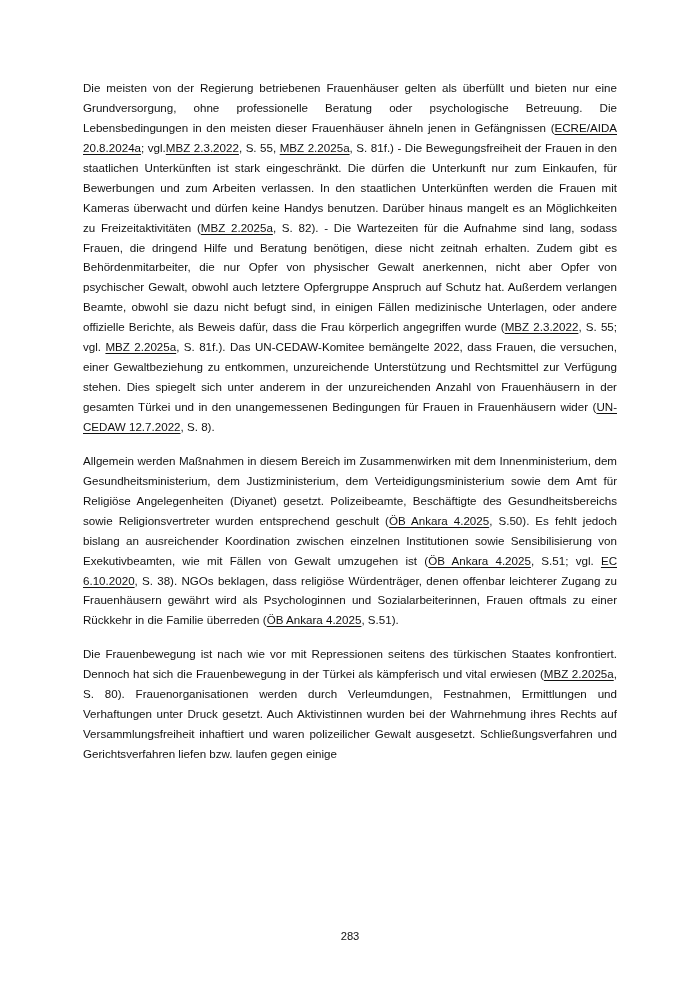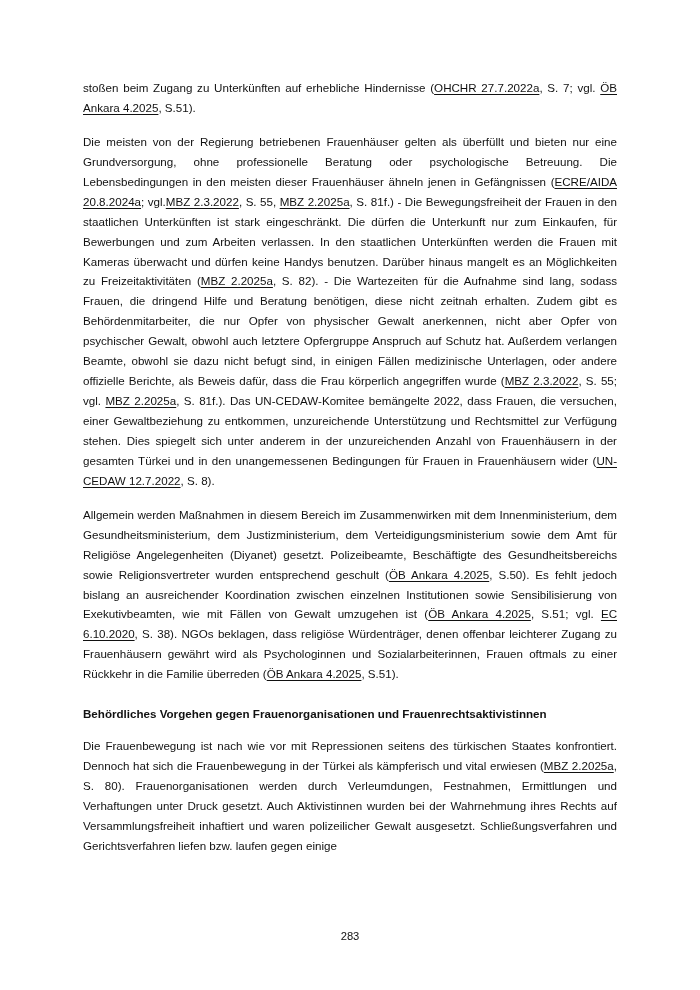--- a/index.html
+++ b/index.html
@@ -59,20 +59,18 @@
     text-align: center;
     font-size: 11.2px;
     color: #111111;
   }
 </style>
 </head>
 <body>
 
 <div class="page">
   <div class="content">
-      <p class="para"><span>stoßen beim Zugang zu Unterkünften auf erhebliche Hindernisse (</span><span class="cite">OHCHR 27.7.2022a</span><span>, S. 7; vgl. </span><span class="cite">ÖB Ankara 4.2025</span><span>, S.51).</span></p>
       <p class="para"><span>Die meisten von der Regierung betriebenen Frauenhäuser gelten als überfüllt und bieten nur eine Grundversorgung, ohne professionelle Beratung oder psychologische Betreuung. Die Lebensbedingungen in den meisten dieser Frauenhäuser ähneln jenen in Gefängnissen (</span><span class="cite">ECRE/AIDA 20.8.2024a</span><span>; vgl.</span><span class="cite">MBZ 2.3.2022</span><span>, S. 55, </span><span class="cite">MBZ 2.2025a</span><span>, S. 81f.) - Die Bewegungsfreiheit der Frauen in den staatlichen Unterkünften ist stark eingeschränkt. Die dürfen die Unterkunft nur zum Einkaufen, für Bewerbungen und zum Arbeiten verlassen. In den staatlichen Unterkünften werden die Frauen mit Kameras überwacht und dürfen keine Handys benutzen. Darüber hinaus mangelt es an Möglichkeiten zu Freizeitaktivitäten (</span><span class="cite">MBZ 2.2025a</span><span>, S. 82). - Die Wartezeiten für die Aufnahme sind lang, sodass Frauen, die dringend Hilfe und Beratung benötigen, diese nicht zeitnah erhalten. Zudem gibt es Behördenmitarbeiter, die nur Opfer von physischer Gewalt anerkennen, nicht aber Opfer von psychischer Gewalt, obwohl auch letztere Opfergruppe Anspruch auf Schutz hat. Außerdem verlangen Beamte, obwohl sie dazu nicht befugt sind, in einigen Fällen medizinische Unterlagen, oder andere offizielle Berichte, als Beweis dafür, dass die Frau körperlich angegriffen wurde (</span><span class="cite">MBZ 2.3.2022</span><span>, S. 55; vgl. </span><span class="cite">MBZ 2.2025a</span><span>, S. 81f.). Das UN-CEDAW-Komitee bemängelte 2022, dass Frauen, die versuchen, einer Gewaltbeziehung zu entkommen, unzureichende Unterstützung und Rechtsmittel zur Verfügung stehen. Dies spiegelt sich unter anderem in der unzureichenden Anzahl von Frauenhäusern in der gesamten Türkei und in den unangemessenen Bedingungen für Frauen in Frauenhäusern wider (</span><span class="cite">UN-CEDAW 12.7.2022</span><span>, S. 8).</span></p>
       <p class="para"><span>Allgemein werden Maßnahmen in diesem Bereich im Zusammenwirken mit dem Innenministerium, dem Gesundheitsministerium, dem Justizministerium, dem Verteidigungsministerium sowie dem Amt für Religiöse Angelegenheiten (Diyanet) gesetzt. Polizeibeamte, Beschäftigte des Gesundheitsbereichs sowie Religionsvertreter wurden entsprechend geschult (</span><span class="cite">ÖB Ankara 4.2025</span><span>, S.50). Es fehlt jedoch bislang an ausreichender Koordination zwischen einzelnen Institutionen sowie Sensibilisierung von Exekutivbeamten, wie mit Fällen von Gewalt umzugehen ist (</span><span class="cite">ÖB Ankara 4.2025</span><span>, S.51; vgl. </span><span class="cite">EC 6.10.2020</span><span>, S. 38). NGOs beklagen, dass religiöse Würdenträger, denen offenbar leichterer Zugang zu Frauenhäusern gewährt wird als Psychologinnen und Sozialarbeiterinnen, Frauen oftmals zu einer Rückkehr in die Familie überreden (</span><span class="cite">ÖB Ankara 4.2025</span><span>, S.51).</span></p>
-      <h2 class="heading"><span>Behördliches Vorgehen gegen Frauenorganisationen und Frauenrechtsaktivistinnen</span></h2>
       <p class="para"><span>Die Frauenbewegung ist nach wie vor mit Repressionen seitens des türkischen Staates konfrontiert. Dennoch hat sich die Frauenbewegung in der Türkei als kämpferisch und vital erwiesen (</span><span class="cite">MBZ 2.2025a</span><span>, S. 80). Frauenorganisationen werden durch Verleumdungen, Festnahmen, Ermittlungen und Verhaftungen unter Druck gesetzt. Auch Aktivistinnen wurden bei der Wahrnehmung ihres Rechts auf Versammlungsfreiheit inhaftiert und waren polizeilicher Gewalt ausgesetzt. Schließungsverfahren und Gerichtsverfahren liefen bzw. laufen gegen einige</span></p>
     </div>
   <div class="pagenum">283</div>
 </div>
 
 </body></html>

